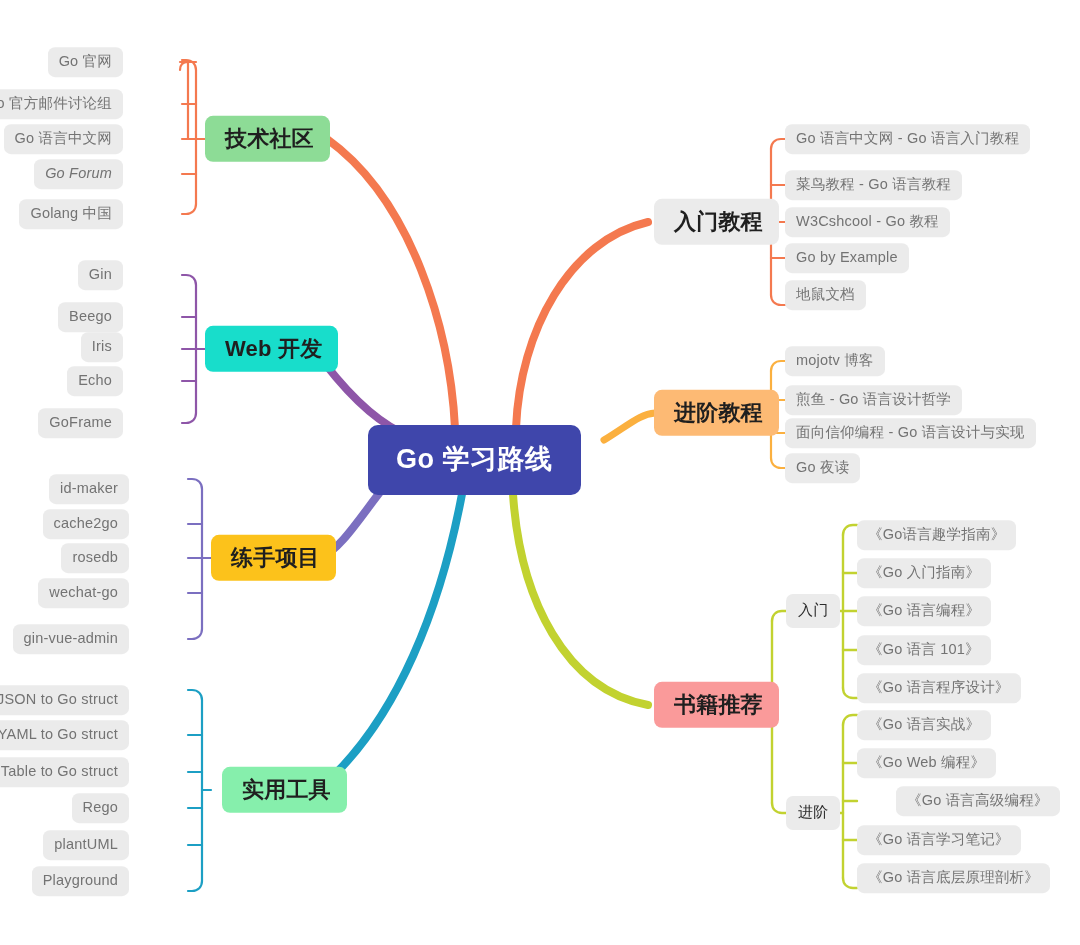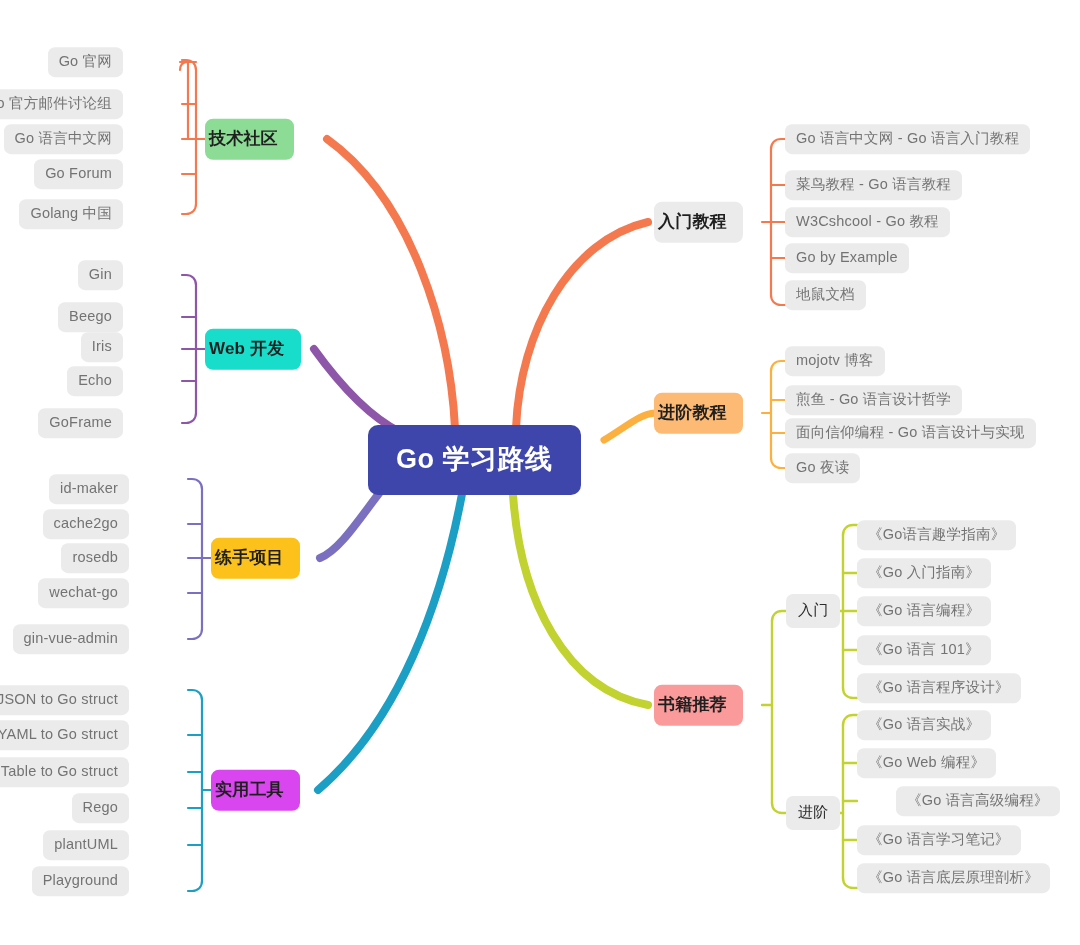--- a/index.html
+++ b/index.html
@@ -50,33 +50,33 @@
   .sub {
     background: #ebebeb;
     color: #2b2b2b;
     font-size: 15px;
     padding: 7px 12px 8px 12px;
     border-radius: 7px;
   }
 
   
   .branch {
-    font-size: 17px;
+    font-size: 22px;
     font-weight: bold;
     color: #1f1f1f;
-    padding: 10px 16px 11px 4px;
+    padding: 10px 16px 11px 20px;
     border-radius: 8px;
     line-height: 1.15;
   }
   .branch.plain   { background: #ebebeb; font-weight: bold; align-items: center; }
   .branch.grey2   { background: #fdba74; }
   .branch.green   { background: #8ddc96; }
   .branch.cyan    { background: #18ddcb; }
   .branch.amber   { background: #fcc21b; }
-  .branch.sky     { background: #d946ef; }
+  .branch.sky     { background: #86efac; margin-left: 11px; }
   .branch.pink    { background: #fa9a9a; }
 
   
   .root {
     background: #3f46ab;
     color: #ffffff;
     font-size: 27px;
     font-weight: bold;
     padding: 16px 28px 18px 28px;
     border-radius: 10px;
@@ -206,21 +206,21 @@
   </div>
   <div class="node leaf ralign" style="right:957px; top:62px;">
     <span>Go 官网</span>
   </div>
   <div class="node leaf ralign" style="right:957px; top:104px;">
     <span>Go 官方邮件讨论组</span>
   </div>
   <div class="node leaf ralign" style="right:957px; top:139px;">
     <span>Go 语言中文网</span>
   </div>
-  <div class="node leaf ralign" style="right:957px; top:174px;">
+  <div class="node leaf ralign" style="right:957px; top:174px;font-style:italic;">
     <span>Go Forum</span>
   </div>
   <div class="node leaf ralign" style="right:957px; top:214px;">
     <span>Golang 中国</span>
   </div>
 
   <div class="node branch cyan" style="left:205px; top:349px;">
     <span>Web 开发</span>
   </div>
   <div class="node leaf ralign" style="right:957px; top:275px;">

